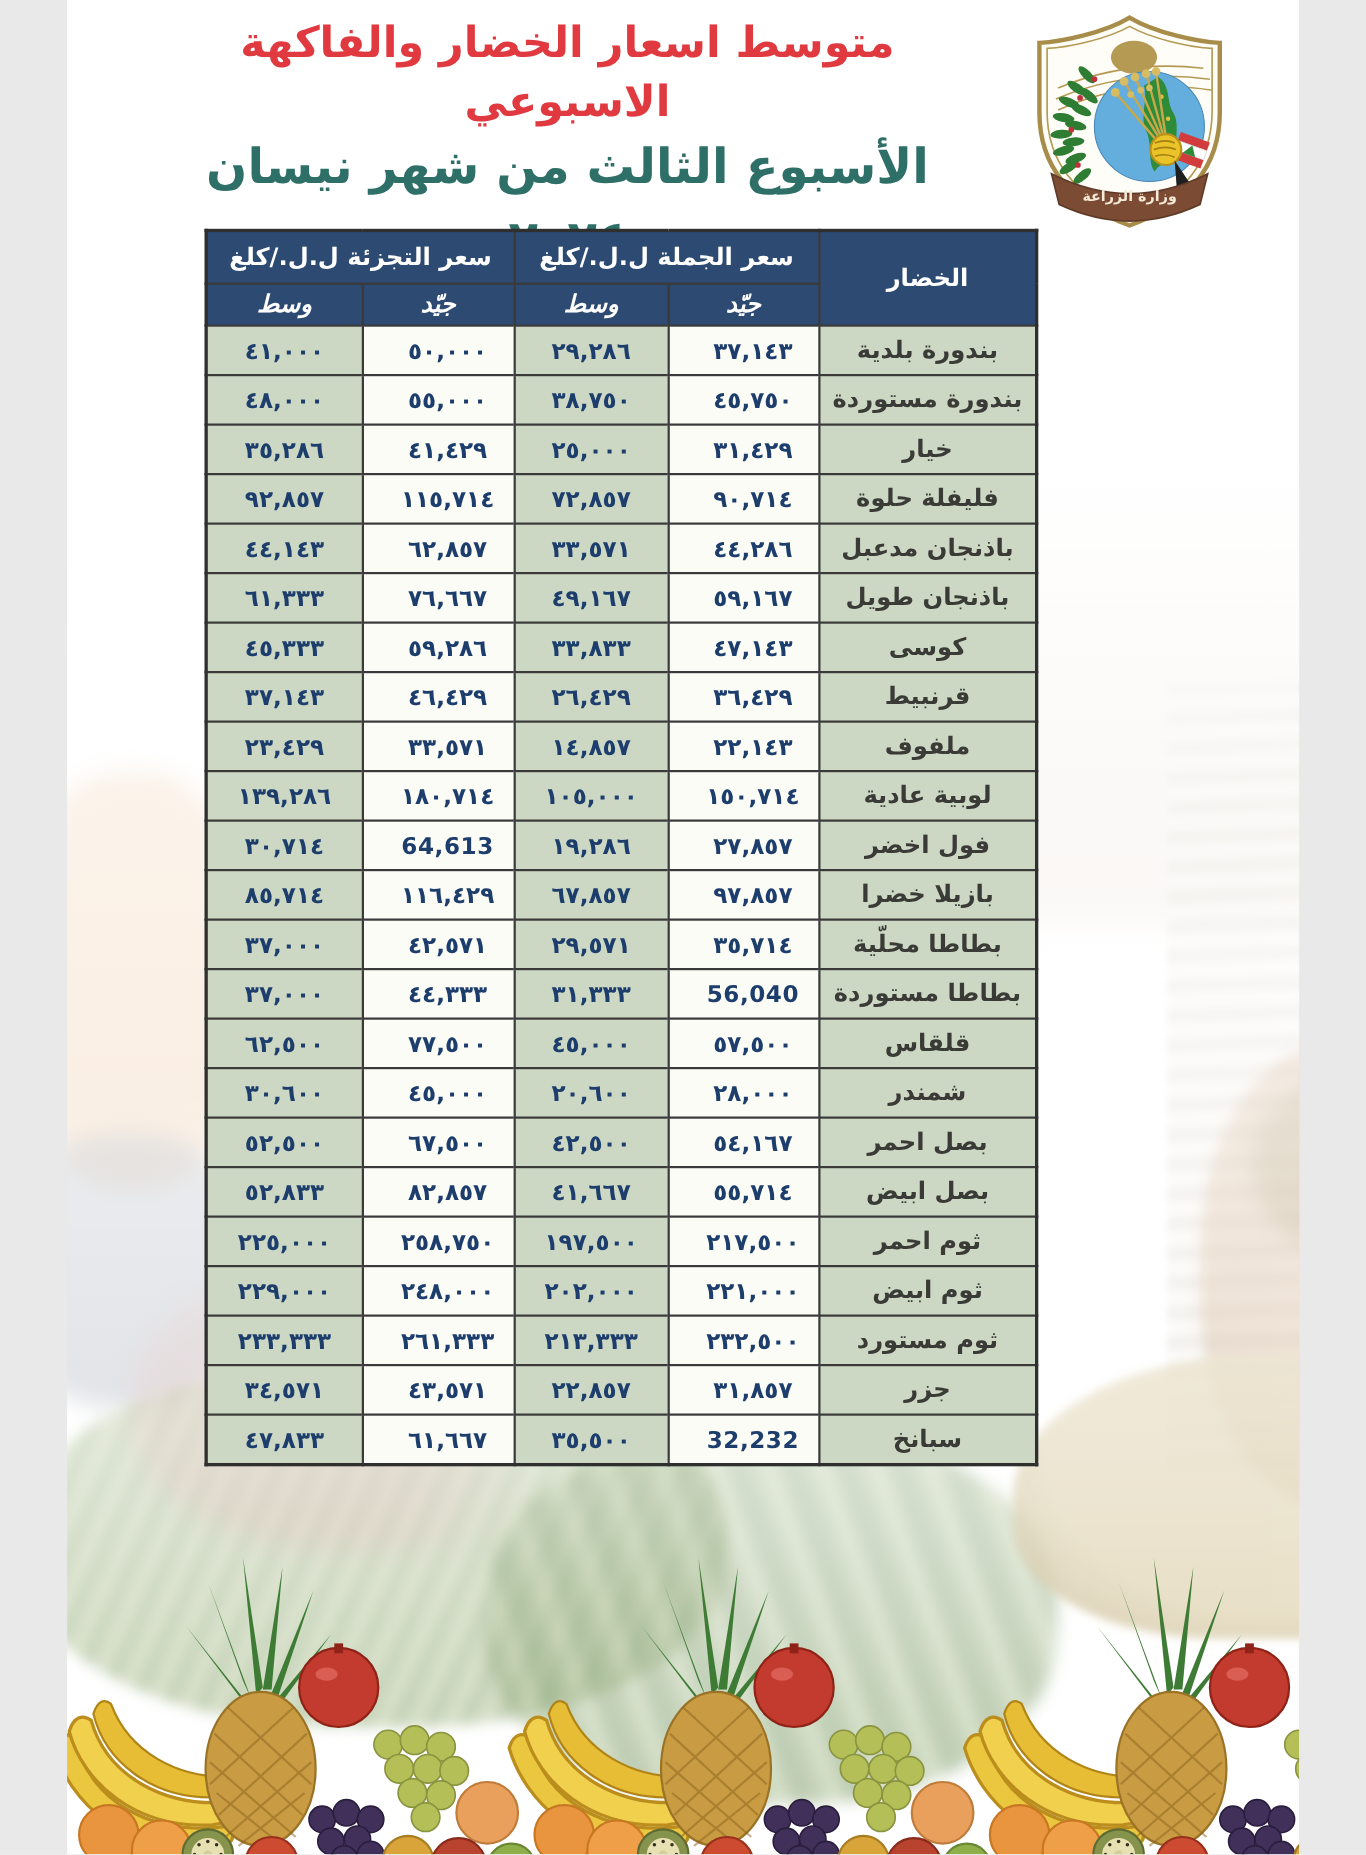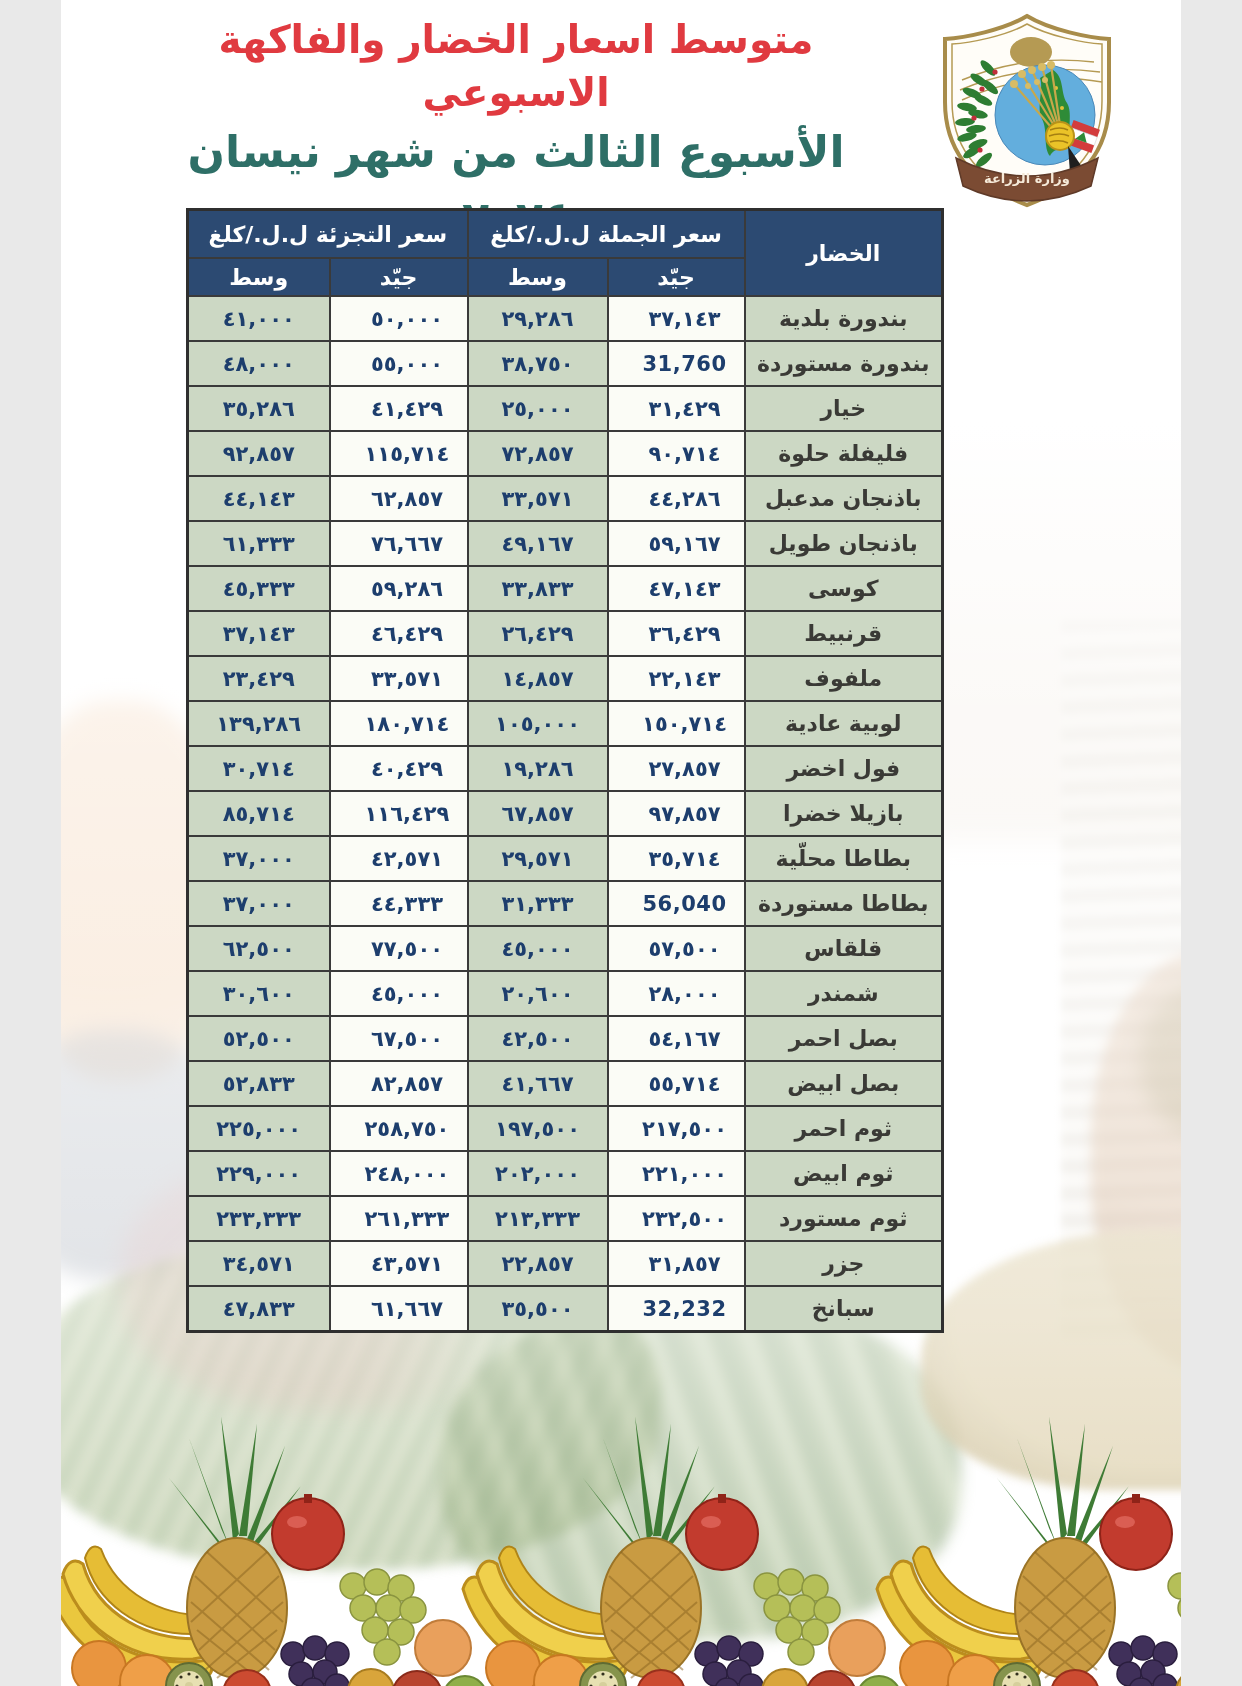--- a/index.html
+++ b/index.html
@@ -38,21 +38,21 @@
   
   table.prices{
     position:absolute; left:125px; top:160px; width:755px; z-index:3;
     border-collapse:collapse; table-layout:fixed; direction:rtl;
     border:3px solid #2f2f2f;
     margin-top:48px;
   }
   .prices th,.prices td{border:2px solid #3a3a3a; text-align:center; vertical-align:middle; padding:0;}
   .prices thead th{background:#2c4a72; color:#ffffff; font-weight:bold; font-size:22px;}
   .prices thead tr.h1 th{height:46px;}
-  .prices thead tr.h2 th{height:36px;}
+  .prices thead tr.h2 th{height:36px;font-style:italic;}
   .prices tbody td{height:43px;}
   td.price{font-size:21px; font-weight:bold; color:#1d3e6d; letter-spacing:.5px;}
   td.veg{font-size:22px; font-weight:bold; color:#3a3a36;}
   td.cell-green{background:#ccd8c4;}
   td.cell-white{background:#fbfcf6;padding-left:17px;}
 </style>
 </head>
 <body>
 
 <div class="page">
@@ -268,21 +268,21 @@
     <tbody>
         <tr>
           <td class="veg cell-green">بندورة بلدية</td>
           <td class="price cell-white">٣٧,١٤٣</td>
           <td class="price cell-green">٢٩,٢٨٦</td>
           <td class="price cell-white">٥٠,٠٠٠</td>
           <td class="price cell-green">٤١,٠٠٠</td>
         </tr>
         <tr>
           <td class="veg cell-green">بندورة مستوردة</td>
-          <td class="price cell-white">31,760</td>
+          <td class="price cell-white">٤٥,٧٥٠</td>
           <td class="price cell-green">٣٨,٧٥٠</td>
           <td class="price cell-white">٥٥,٠٠٠</td>
           <td class="price cell-green">٤٨,٠٠٠</td>
         </tr>
         <tr>
           <td class="veg cell-green">خيار</td>
           <td class="price cell-white">٣١,٤٢٩</td>
           <td class="price cell-green">٢٥,٠٠٠</td>
           <td class="price cell-white">٤١,٤٢٩</td>
           <td class="price cell-green">٣٥,٢٨٦</td>
@@ -333,21 +333,21 @@
           <td class="veg cell-green">لوبية عادية</td>
           <td class="price cell-white">١٥٠,٧١٤</td>
           <td class="price cell-green">١٠٥,٠٠٠</td>
           <td class="price cell-white">١٨٠,٧١٤</td>
           <td class="price cell-green">١٣٩,٢٨٦</td>
         </tr>
         <tr>
           <td class="veg cell-green">فول اخضر</td>
           <td class="price cell-white">٢٧,٨٥٧</td>
           <td class="price cell-green">١٩,٢٨٦</td>
-          <td class="price cell-white">٤٠,٤٢٩</td>
+          <td class="price cell-white">64,613</td>
           <td class="price cell-green">٣٠,٧١٤</td>
         </tr>
         <tr>
           <td class="veg cell-green">بازيلا خضرا</td>
           <td class="price cell-white">٩٧,٨٥٧</td>
           <td class="price cell-green">٦٧,٨٥٧</td>
           <td class="price cell-white">١١٦,٤٢٩</td>
           <td class="price cell-green">٨٥,٧١٤</td>
         </tr>
         <tr>

